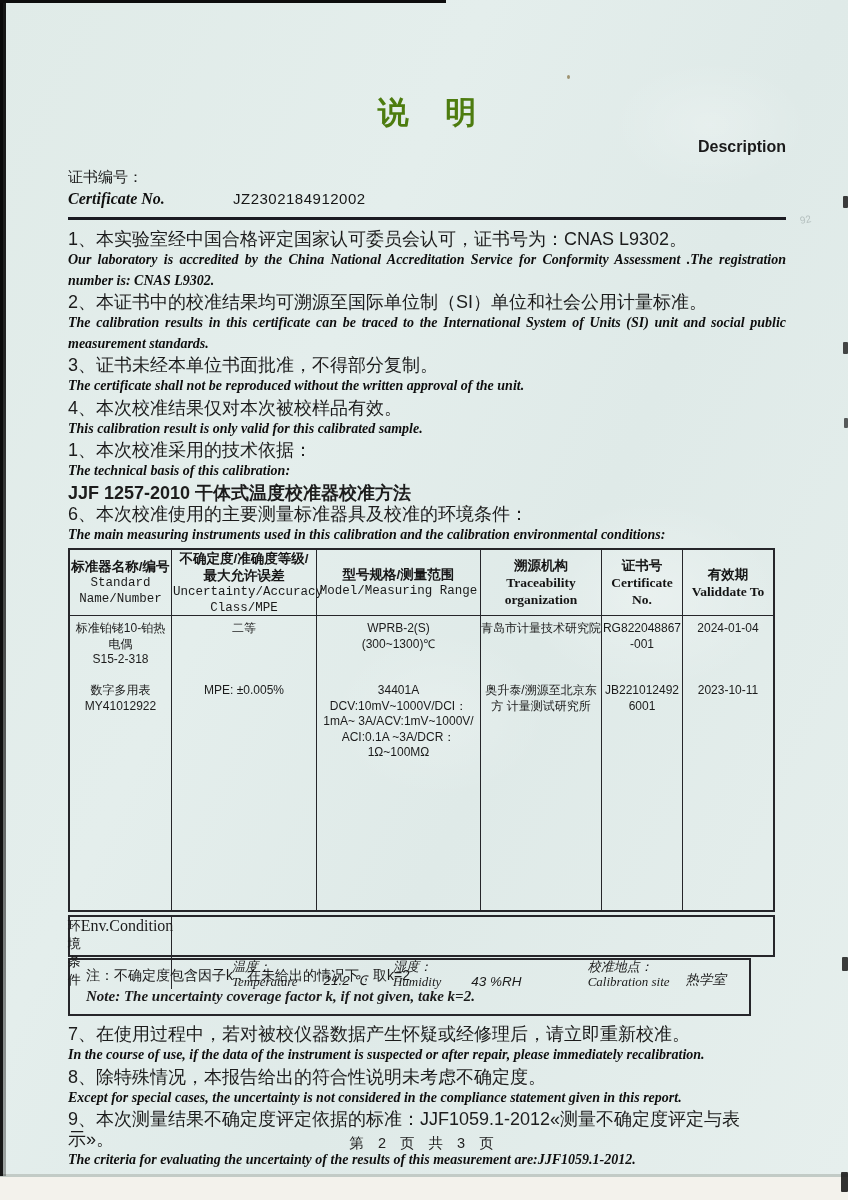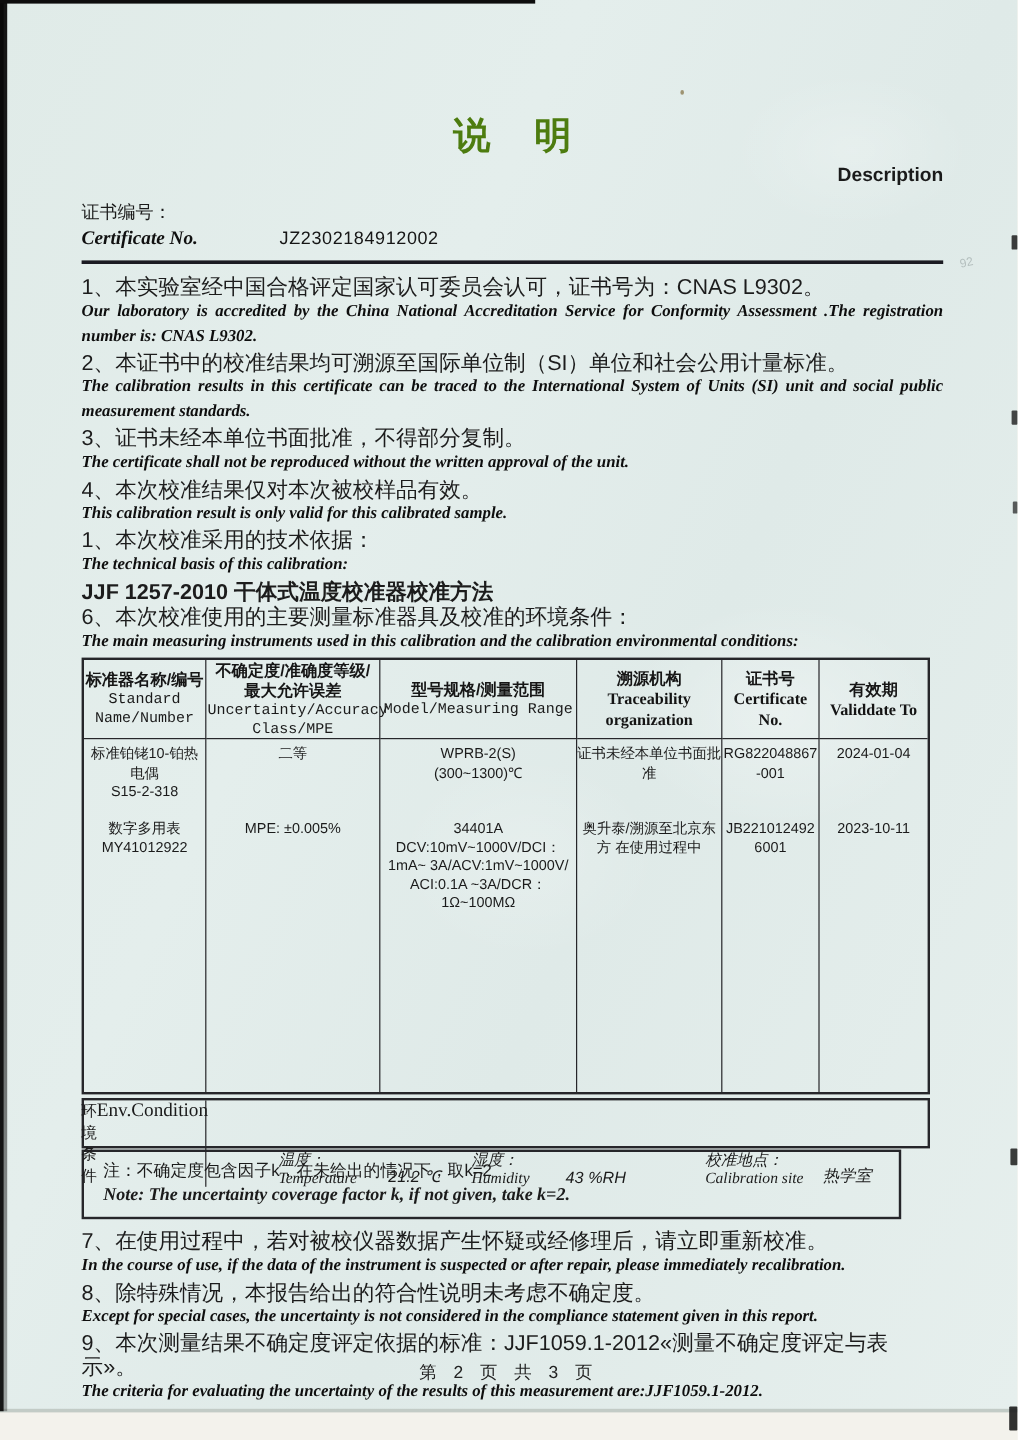--- a/index.html
+++ b/index.html
@@ -197,24 +197,24 @@
             <div>WPRB-2(S)</div>
             <div>(300~1300)℃</div>
           </div>
           <div class="grp2">
             <div>34401A</div>
             <div>DCV:10mV~1000V/DCI：1mA~ 3A/ACV:1mV~1000V/ ACI:0.1A ~3A/DCR：1Ω~100MΩ</div>
           </div>
         </div>
         <div class="cell bcell">
           <div class="grp1">
-            <div>证书未经本单位书面批准</div>
-          </div>
-          <div class="grp2">
-            <div>奥升泰/溯源至北京东方 在使用过程中</div>
+            <div>青岛市计量技术研究院</div>
+          </div>
+          <div class="grp2">
+            <div>奥升泰/溯源至北京东方 计量测试研究所</div>
           </div>
         </div>
         <div class="cell bcell">
           <div class="grp1">
             <div class="num">RG822048867-001</div>
           </div>
           <div class="grp2">
             <div class="num">JB2210124926001</div>
           </div>
         </div>

